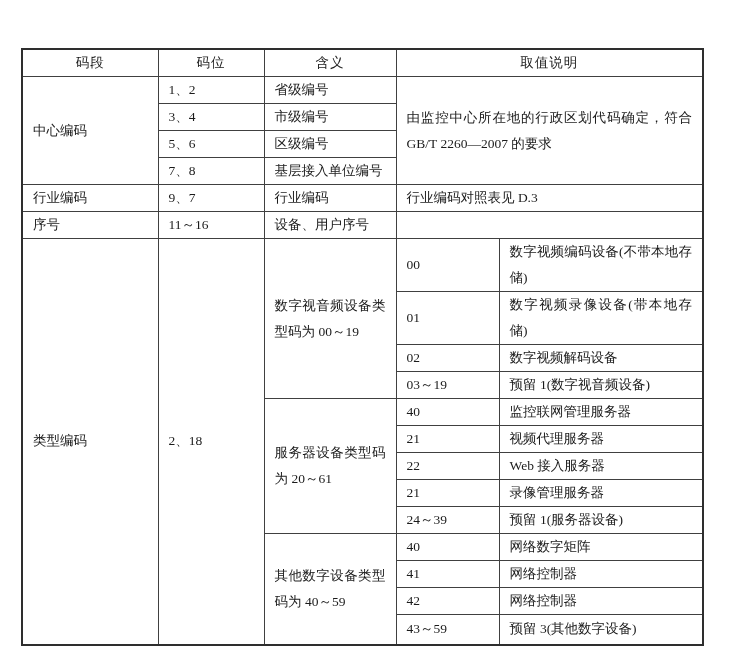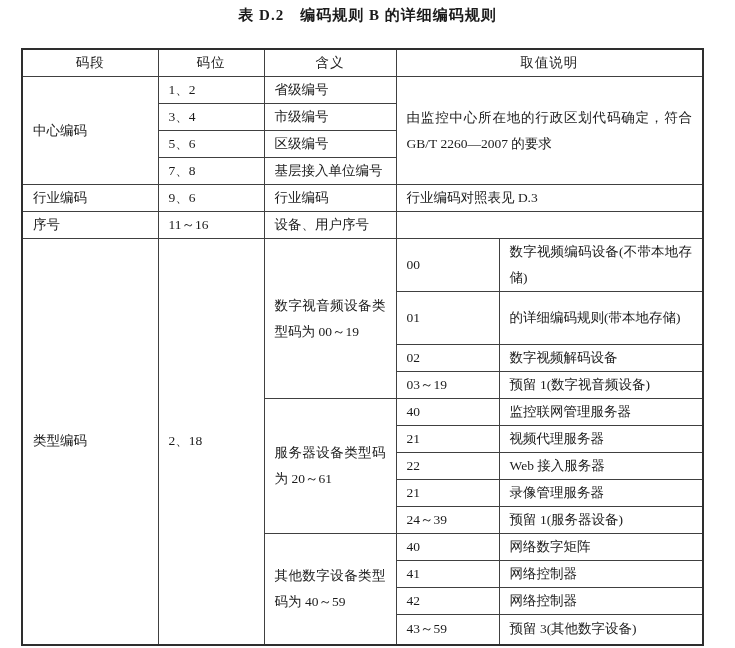--- a/index.html
+++ b/index.html
@@ -57,21 +57,20 @@
   tr.r27 { height: 27px; }
   tr.r26 { height: 26px; }
   tr.r53 { height: 53px; }
   tr.r30 { height: 30px; }
 </style>
 </head>
 <body>
 
 <div class="page">
 
-  <div class="doc-title">表 D.2　编码规则 B 的详细编码规则</div>
 
   <table class="rules">
     <colgroup>
       <col style="width:136px">
       <col style="width:106px">
       <col style="width:132px">
       <col style="width:103px">
       <col style="width:204px">
     </colgroup>
 
@@ -97,42 +96,42 @@
       <td>5、6</td>
       <td>区级编号</td>
     </tr>
     <tr class="r26">
       <td>7、8</td>
       <td>基层接入单位编号</td>
     </tr>
 
     <tr class="r26">
       <td>行业编码</td>
-      <td>9、6</td>
+      <td>9、7</td>
       <td>行业编码</td>
       <td colspan="2">行业编码对照表见 D.3</td>
     </tr>
 
     <tr class="r26">
       <td>序号</td>
       <td>11～16</td>
       <td>设备、用户序号</td>
       <td colspan="2"></td>
     </tr>
 
     <tr class="r53">
       <td rowspan="13">类型编码</td>
       <td rowspan="13">2、18</td>
       <td rowspan="4" class="just">数字视音频设备类型码为 00～19</td>
       <td>00</td>
       <td class="just">数字视频编码设备(不带本地存储)</td>
     </tr>
     <tr class="r53">
       <td>01</td>
-      <td class="just">的详细编码规则(带本地存储)</td>
+      <td class="just">数字视频录像设备(带本地存储)</td>
     </tr>
     <tr class="r26">
       <td>02</td>
       <td>数字视频解码设备</td>
     </tr>
     <tr class="r26">
       <td>03～19</td>
       <td>预留 1(数字视音频设备)</td>
     </tr>
 

